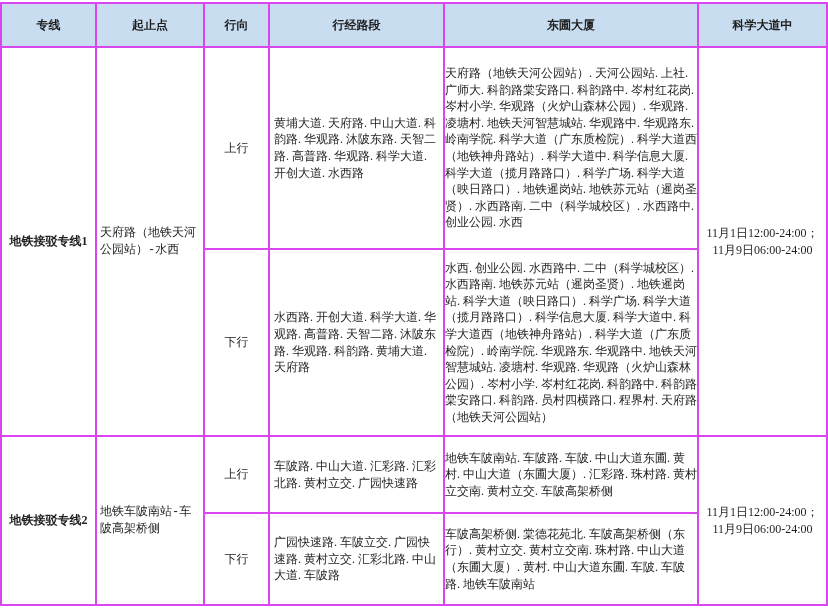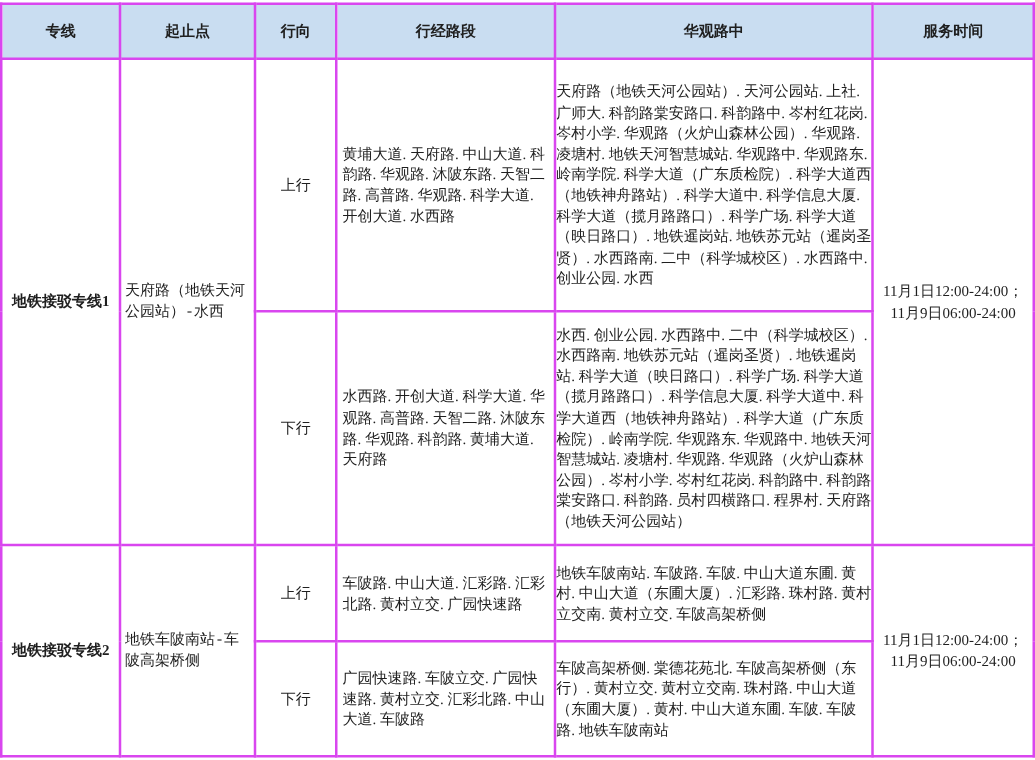--- a/index.html
+++ b/index.html
@@ -88,22 +88,22 @@
       <col style="width:175px">
       <col style="width:254px">
       <col style="width:129px">
     </colgroup>
     <tbody>
       <tr style="height:44px">
         <th class="head">专线</th>
         <th class="head">起止点</th>
         <th class="head">行向</th>
         <th class="head">行经路段</th>
-        <th class="head">华观路中</th>
-        <th class="head">服务时间</th>
+        <th class="head">东圃大厦</th>
+        <th class="head">科学大道中</th>
       </tr>
 
       <tr style="height:202px">
         <td class="line-name" rowspan="2">地铁接驳专线1</td>
         <td class="endpoints" rowspan="2">天府路（地铁天河公园站）-水西</td>
         <td class="direction">上行</td>
         <td class="route">黄埔大道. 天府路. 中山大道. 科韵路. 华观路. 沐陂东路. 天智二路. 高普路. 华观路. 科学大道. 开创大道. 水西路</td>
         <td class="stops">天府路（地铁天河公园站）. 天河公园站. 上社. 广师大. 科韵路棠安路口. 科韵路中. 岑村红花岗. 岑村小学. 华观路（火炉山森林公园）. 华观路. 凌塘村. 地铁天河智慧城站. 华观路中. 华观路东. 岭南学院. 科学大道（广东质检院）. 科学大道西（地铁神舟路站）. 科学大道中. 科学信息大厦. 科学大道（揽月路路口）. 科学广场. 科学大道（映日路口）. 地铁暹岗站. 地铁苏元站（暹岗圣贤）. 水西路南. 二中（科学城校区）. 水西路中. 创业公园. 水西</td>
         <td class="service-time" rowspan="2">11月1日12:00-24:00；
 11月9日06:00-24:00</td>

